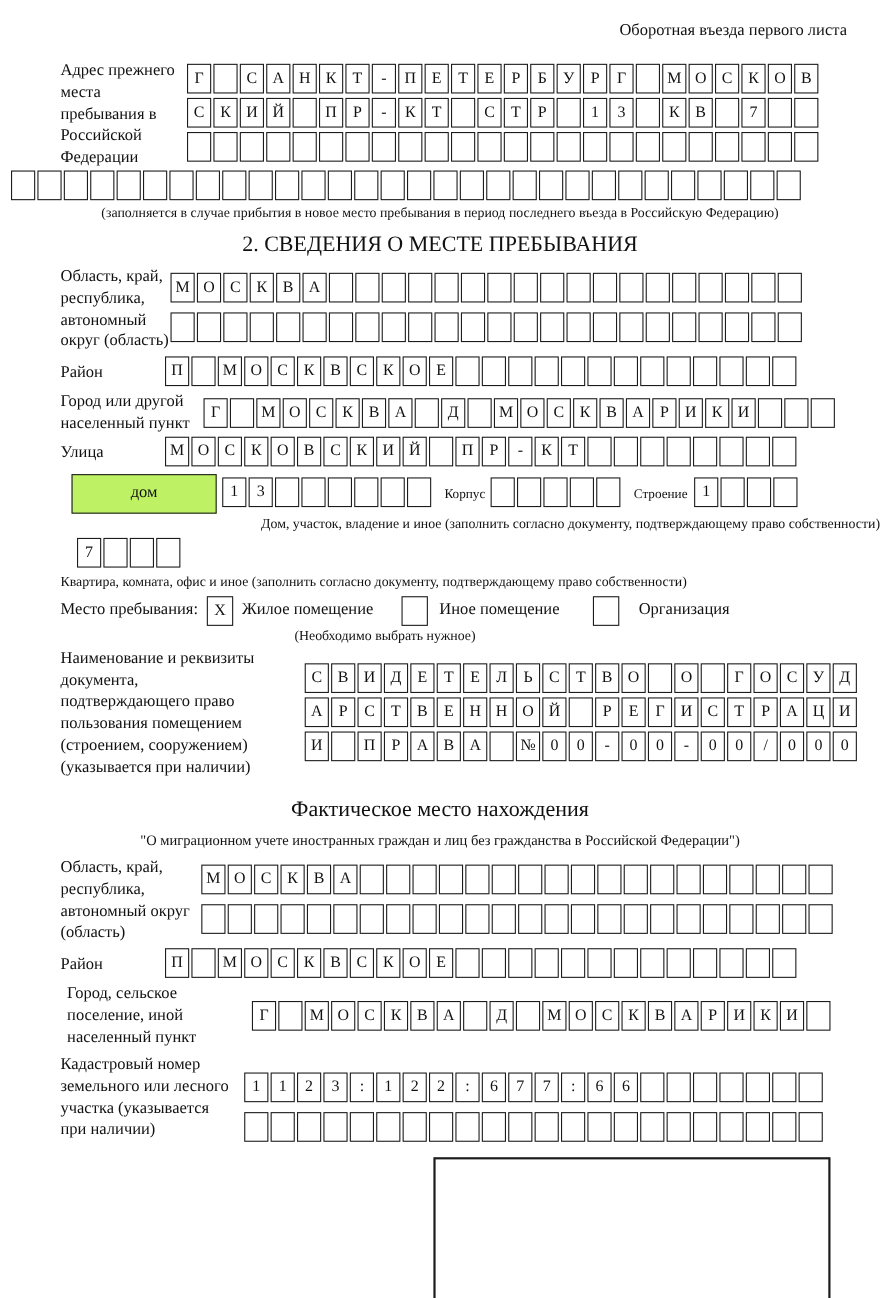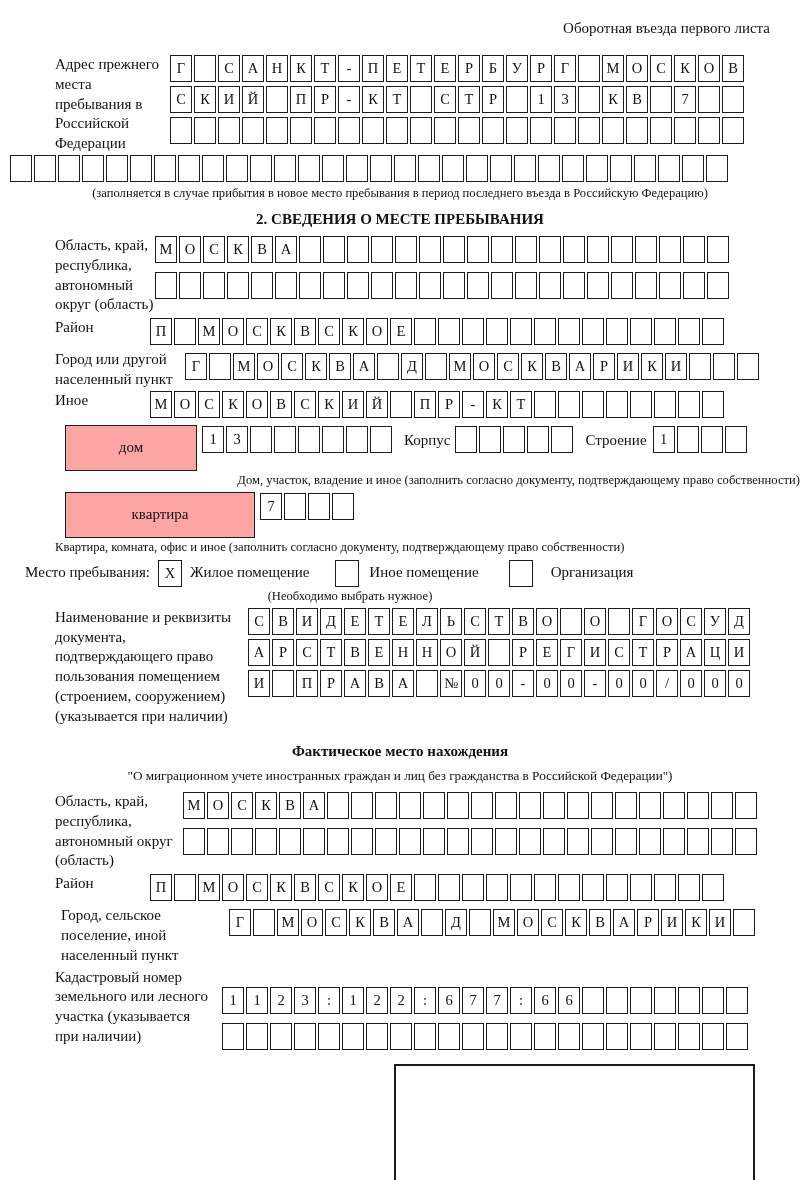--- a/index.html
+++ b/index.html
@@ -2,40 +2,40 @@
 <html><head>
 <meta charset="utf-8">
 <style>
   html,body{margin:0;padding:0;background:#fff;}
   .page{
     position:relative;width:800px;height:1180px;overflow:hidden;
     background:#fff;color:#111;
     font-family:"Liberation Serif","DejaVu Serif",serif;
   }
   .header-note{margin:20px 30px 0 0;text-align:right;font-size:15px;}
-  .flexrow{display:flex;align-items:flex-start;}
+  .flexrow{display:flex;align-items:center;}
   .label{font-size:15px;line-height:1.32;flex:0 0 auto;}
   .rows{flex:0 0 auto;}
   .boxrow{display:flex;margin-bottom:4px;}
   .cell{
     box-sizing:border-box;flex:0 0 auto;
     width:22px;height:27px;margin-right:2px;
     border:1.6px solid #1c1c1c;background:#fff;
     display:inline-flex;align-items:center;justify-content:center;
     font-size:14.5px;line-height:1;
   }
   .note{font-size:12.6px;text-align:center;margin-top:2px;}
-  .sec-title{font-size:15px;font-weight:bold;text-align:center;margin:10px 0 8px 0;}
+  .sec-title{font-size:20px;font-weight:normal;text-align:center;margin:10px 0 8px 0;}
   .gap8{margin-bottom:9px;}
   .fieldbox{
-    box-sizing:border-box;border:1.6px solid #1c1c1c;height:46px;
+    box-sizing:border-box;border:1.6px solid #1c1c1c;height:36px;
     display:inline-flex;align-items:center;justify-content:center;
-    font-size:15px;flex:0 0 auto;background:#fca5a5;
+    font-size:15px;flex:0 0 auto;background:#bef264;
   }
-  .inline-label{font-size:15px;line-height:30px;flex:0 0 auto;}
+  .inline-label{font-size:12px;line-height:30px;flex:0 0 auto;}
   .checkbox{width:24px;height:27px;margin:0;}
   .stamp-wrap{margin-left:358px;width:432px;margin-top:10px;}
   .stamp-box{width:357px;height:177px;border:2px solid #1c1c1c;margin:0 auto;background:#fff;}
   .center-note2{font-size:13.2px;text-align:center;line-height:1.55;}
 </style>
 </head>
 <body>
 
 <div class="page">
 
@@ -272,21 +272,21 @@
         <span class="cell">И</span>
         <span class="cell">К</span>
         <span class="cell">И</span>
         <span class="cell"></span>
         <span class="cell"></span>
         <span class="cell"></span>
       </div>
   </div>
 
   <div class="flexrow" style="margin-left:55px;margin-top:1px;">
-    <div class="label" style="width:95px;">Иное</div>
+    <div class="label" style="width:95px;">Улица</div>
     <div class="boxrow">
         <span class="cell">М</span>
         <span class="cell">О</span>
         <span class="cell">С</span>
         <span class="cell">К</span>
         <span class="cell">О</span>
         <span class="cell">В</span>
         <span class="cell">С</span>
         <span class="cell">К</span>
         <span class="cell">И</span>
@@ -332,42 +332,41 @@
     <div class="boxrow" style="margin-left:6px;margin-top:1px;">
         <span class="cell">1</span>
         <span class="cell"></span>
         <span class="cell"></span>
         <span class="cell"></span>
       </div>
   </div>
   <div class="note" style="text-align:right;margin-left:55px;">Дом, участок, владение и иное (заполнить согласно документу, подтверждающему право собственности)</div>
 
   <div class="flexrow" style="margin-left:65px;margin-top:4px;">
-    <div class="fieldbox" style="width:190px;">квартира</div>
     <div class="boxrow" style="margin-left:5px;margin-top:1px;">
         <span class="cell">7</span>
         <span class="cell"></span>
         <span class="cell"></span>
         <span class="cell"></span>
       </div>
   </div>
   <div class="note" style="text-align:left;margin-left:55px;">Квартира, комната, офис и иное (заполнить согласно документу, подтверждающему право собственности)</div>
 
-  <div class="flexrow" style="margin-left:25px;margin-top:5px;align-items:center;">
+  <div class="flexrow" style="margin-left:55px;margin-top:5px;align-items:center;">
     <span class="label">Место пребывания:</span>
     <span class="cell checkbox" style="margin-left:8px;">X</span>
     <span class="label" style="margin-left:8px;">Жилое помещение</span>
     <span class="cell checkbox" style="margin-left:26px;"></span>
     <span class="label" style="margin-left:10px;">Иное помещение</span>
     <span class="cell checkbox" style="margin-left:30px;"></span>
     <span class="label" style="margin-left:18px;">Организация</span>
   </div>
   <div class="note" style="width:640px;margin-left:30px;">(Необходимо выбрать нужное)</div>
 
-  <div class="flexrow" style="margin-left:55px;margin-top:4px;">
+  <div class="flexrow" style="margin-left:55px;margin-top:4px;gap:29px;">
     <div class="label" style="width:185px;">Наименование и реквизиты документа, подтверждающего право пользования помещением (строением, сооружением) (указывается при наличии)</div>
     <div class="rows" style="margin-left:8px;">
       <div class="boxrow">
           <span class="cell">С</span>
           <span class="cell">В</span>
           <span class="cell">И</span>
           <span class="cell">Д</span>
           <span class="cell">Е</span>
           <span class="cell">Т</span>
           <span class="cell">Е</span>

